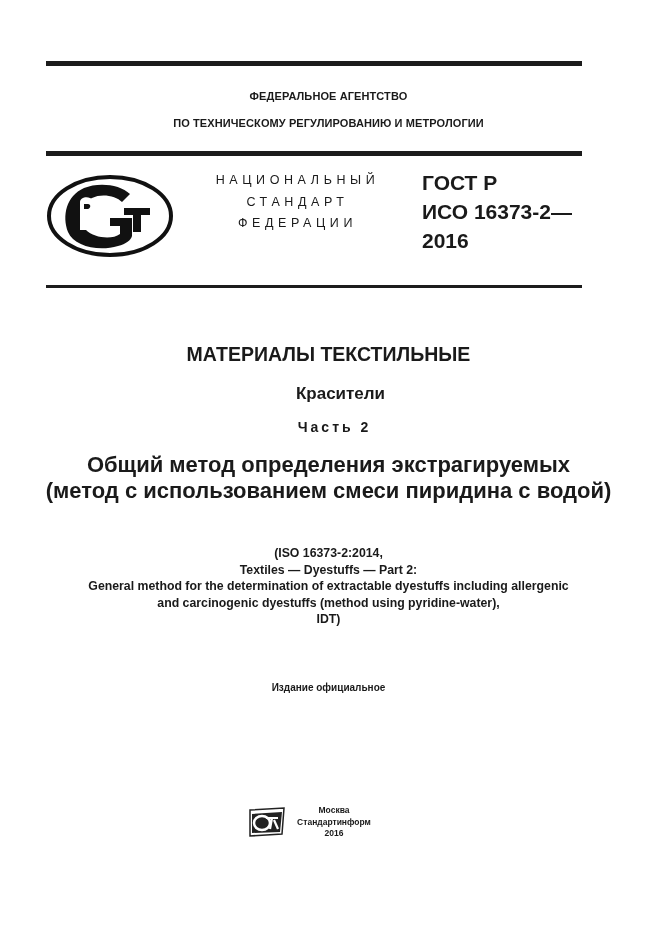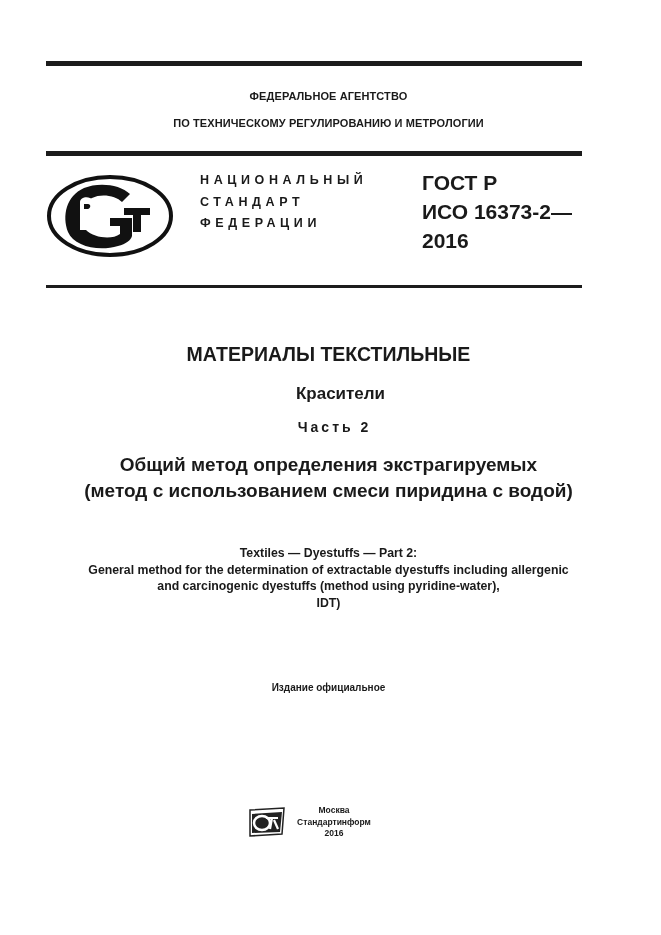--- a/index.html
+++ b/index.html
@@ -7,30 +7,30 @@
       width: 661px; height: 935px; background: #ffffff; position: relative; overflow: hidden;
       font-family: "Liberation Sans", sans-serif; color: #1a1a1a;
     }
     .rule { position: absolute; left: 46px; width: 536px; background: #1c1c1c; }
     .rule.thick { height: 5px; }
     .rule.thin { height: 3px; }
     .center { position: absolute; left: 0; width: 657px; text-align: center; font-weight: bold; }
     .agency { font-size: 11px; letter-spacing: 0.1px; }
     .logo { position: absolute; left: 46px; top: 174px; width: 128px; height: 84px; }
     .natstd {
-      position: absolute; left: 200px; top: 170px; width: 195px; 
-      font-size: 12.5px; font-weight: bold; letter-spacing: 4.6px; line-height: 21.5px;
+      position: absolute; left: 200px; top: 170px; width: 195px; text-align: center;
+      font-size: 12.5px; font-weight: normal; letter-spacing: 4.6px; line-height: 21.5px;
     }
     .gost {
       position: absolute; left: 422px; top: 168px; font-size: 21px; font-weight: bold; line-height: 29px;
     }
     .t1 { font-size: 19.5px; }
     .t2 { font-size: 17px; }
     .t3 { font-size: 14px; letter-spacing: 3px; }
-    .t4 { font-size: 19px; line-height: 26px; }
+    .t4 { font-size: 22px; line-height: 26px; }
     .iso { font-size: 12.3px; line-height: 16.5px; }
     .official { font-size: 10px; }
     .pub-logo { position: absolute; left: 248px; top: 806px; width: 40px; height: 32px; }
     .pub-text {
       position: absolute; left: 294px; top: 805px; width: 80px; text-align: center;
       font-size: 8.5px; font-weight: bold; line-height: 11.5px;
     }
     .line { display: block; }
   </style>
 </head>
@@ -71,20 +71,21 @@
 <div class="center t1" style="top:343px;">МАТЕРИАЛЫ ТЕКСТИЛЬНЫЕ</div>
 <div class="center t2" style="top:384px;padding-left:12px;">Красители</div>
 <div class="center t3" style="top:419px;padding-left:6px;">Часть 2</div>
 
 <div class="center t4" style="top:452px;">
   <span class="line">Общий метод определения экстрагируемых</span>
   <span class="line">(метод с использованием смеси пиридина с водой)</span>
 </div>
 
 <div class="center iso" style="top:545px;">
+  <span class="line">(ISO 16373-2:2014,</span>
   <span class="line">Textiles — Dyestuffs — Part 2:</span>
   <span class="line">General method for the determination of extractable dyestuffs including  allergenic</span>
   <span class="line">and carcinogenic dyestuffs (method using pyridine-water),</span>
   <span class="line">IDT)</span>
 </div>
 
 <div class="center official" style="top:682px;">Издание официальное</div>
 
 <div class="pub-logo">
   <svg width="40" height="32" viewBox="0 0 40 32">

